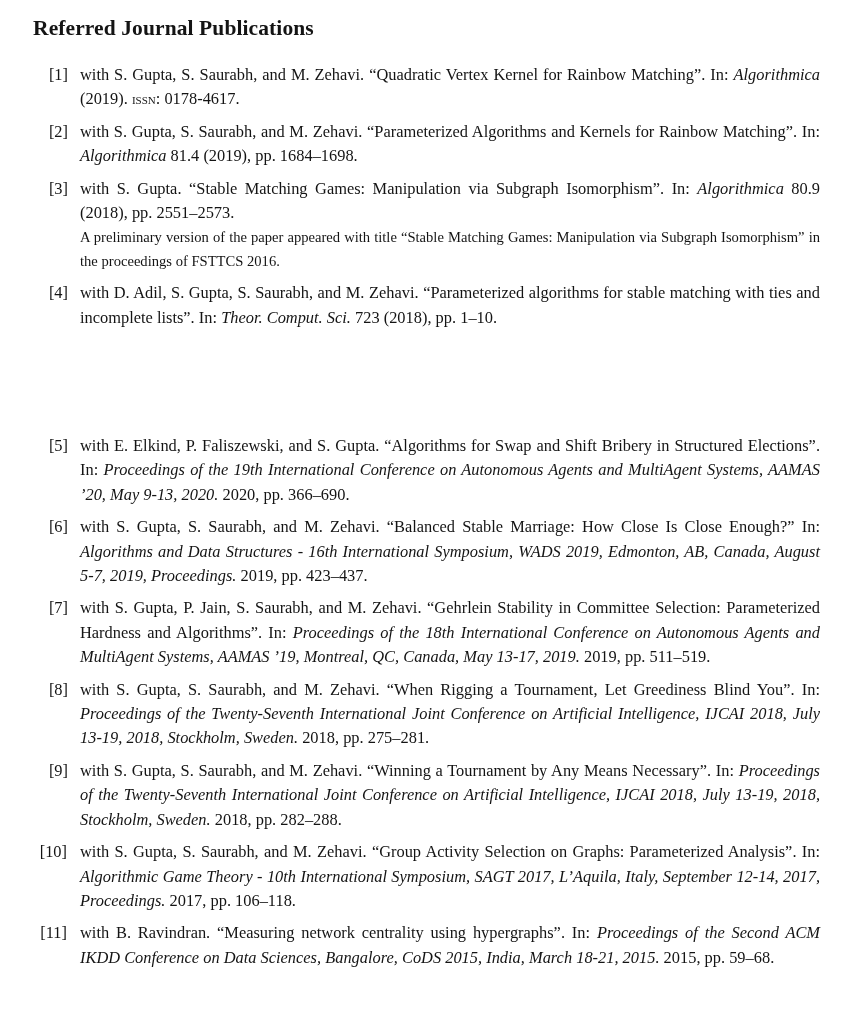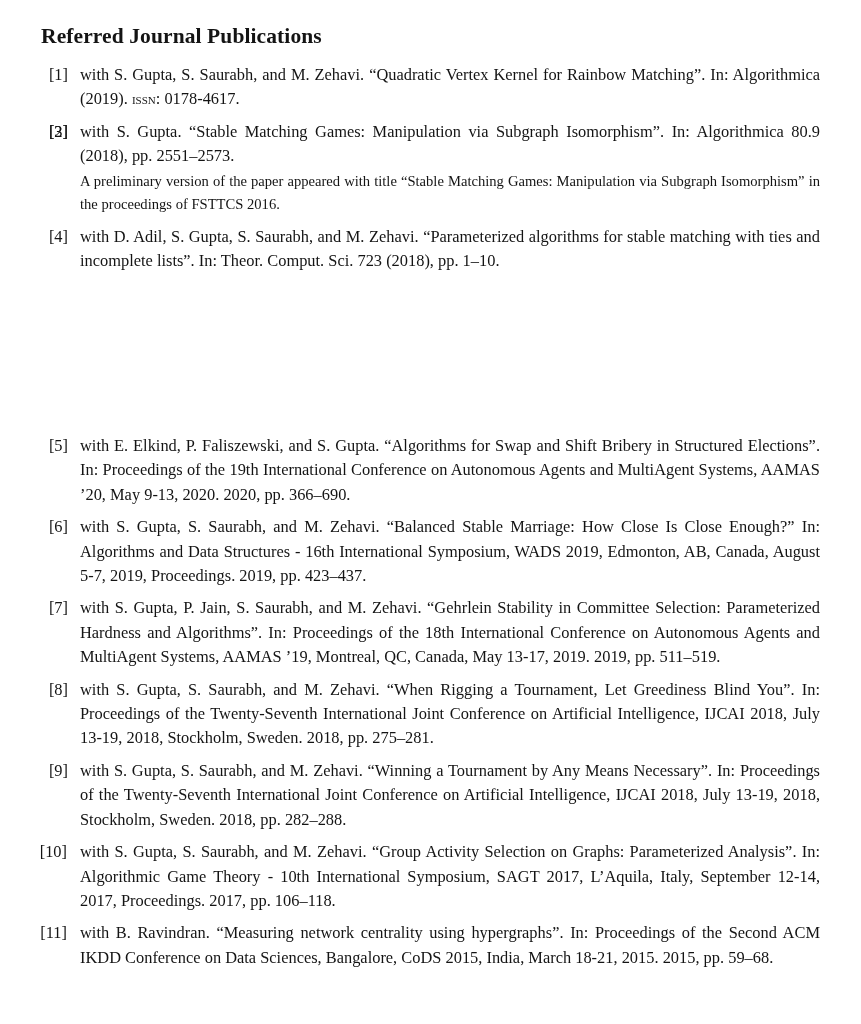--- a/index.html
+++ b/index.html
@@ -21,21 +21,21 @@
     width: 861px;
     height: 1024px;
   }
   .section-title {
     position: absolute;
     left: 33px;
     font-family: "Liberation Serif", "DejaVu Serif", serif;
     font-weight: bold;
     font-size: 21.5px;
     letter-spacing: 0.1px;
-    margin: 8px;
+    margin: 0;
     white-space: nowrap;
   }
   .pub-list {
     position: absolute;
     left: 34px;
     width: 786px;
     margin: 0;
     padding: 0;
     list-style: none;
   }
@@ -51,21 +51,21 @@
     left: 0;
     top: 0;
     width: 40px;
     text-align: right;
     padding-right: 6px;
     box-sizing: border-box;
   }
   .pub-num.two-digit { left: -1px; }
   .pub-body { display: block; }
   .pub-main { display: block; }
-  .ital { }
+  .ital { font-style: italic; }
   .smallcaps { font-variant: small-caps; font-size: 0.92em; }
   .pub-note {
     display: block;
     font-size: 14.6px;
     line-height: 23.5px;
     margin-top: 1px;
   }
   .sp { margin-bottom: 8px; }
 </style>
 </head>
@@ -85,20 +85,26 @@
           <span>“Quadratic Vertex Kernel for Rainbow Matching”.</span>
           <span>In:</span>
           <span class="ital">Algorithmica</span><span> (2019). </span><span class="smallcaps">issn</span><span>: 0178-4617.</span>
         </span>
       </span>
     </li>
 
     <li class="pub sp">
       <span class="pub-num">[2]</span>
       <span class="pub-body">
+        <span class="pub-main">
+          <span>with S. Gupta, S. Saurabh, and M. Zehavi.</span>
+          <span>“Parameterized Algorithms and Kernels for Rainbow Matching”.</span>
+          <span>In:</span>
+          <span class="ital">Algorithmica</span><span> 81.4 (2019), pp. 1684–1698.</span>
+        </span>
       </span>
     </li>
 
     <li class="pub sp">
       <span class="pub-num">[3]</span>
       <span class="pub-body">
         <span class="pub-main">
           <span>with S. Gupta.</span>
           <span>“Stable Matching Games: Manipulation via Subgraph Isomorphism”.</span>
           <span>In:</span>

